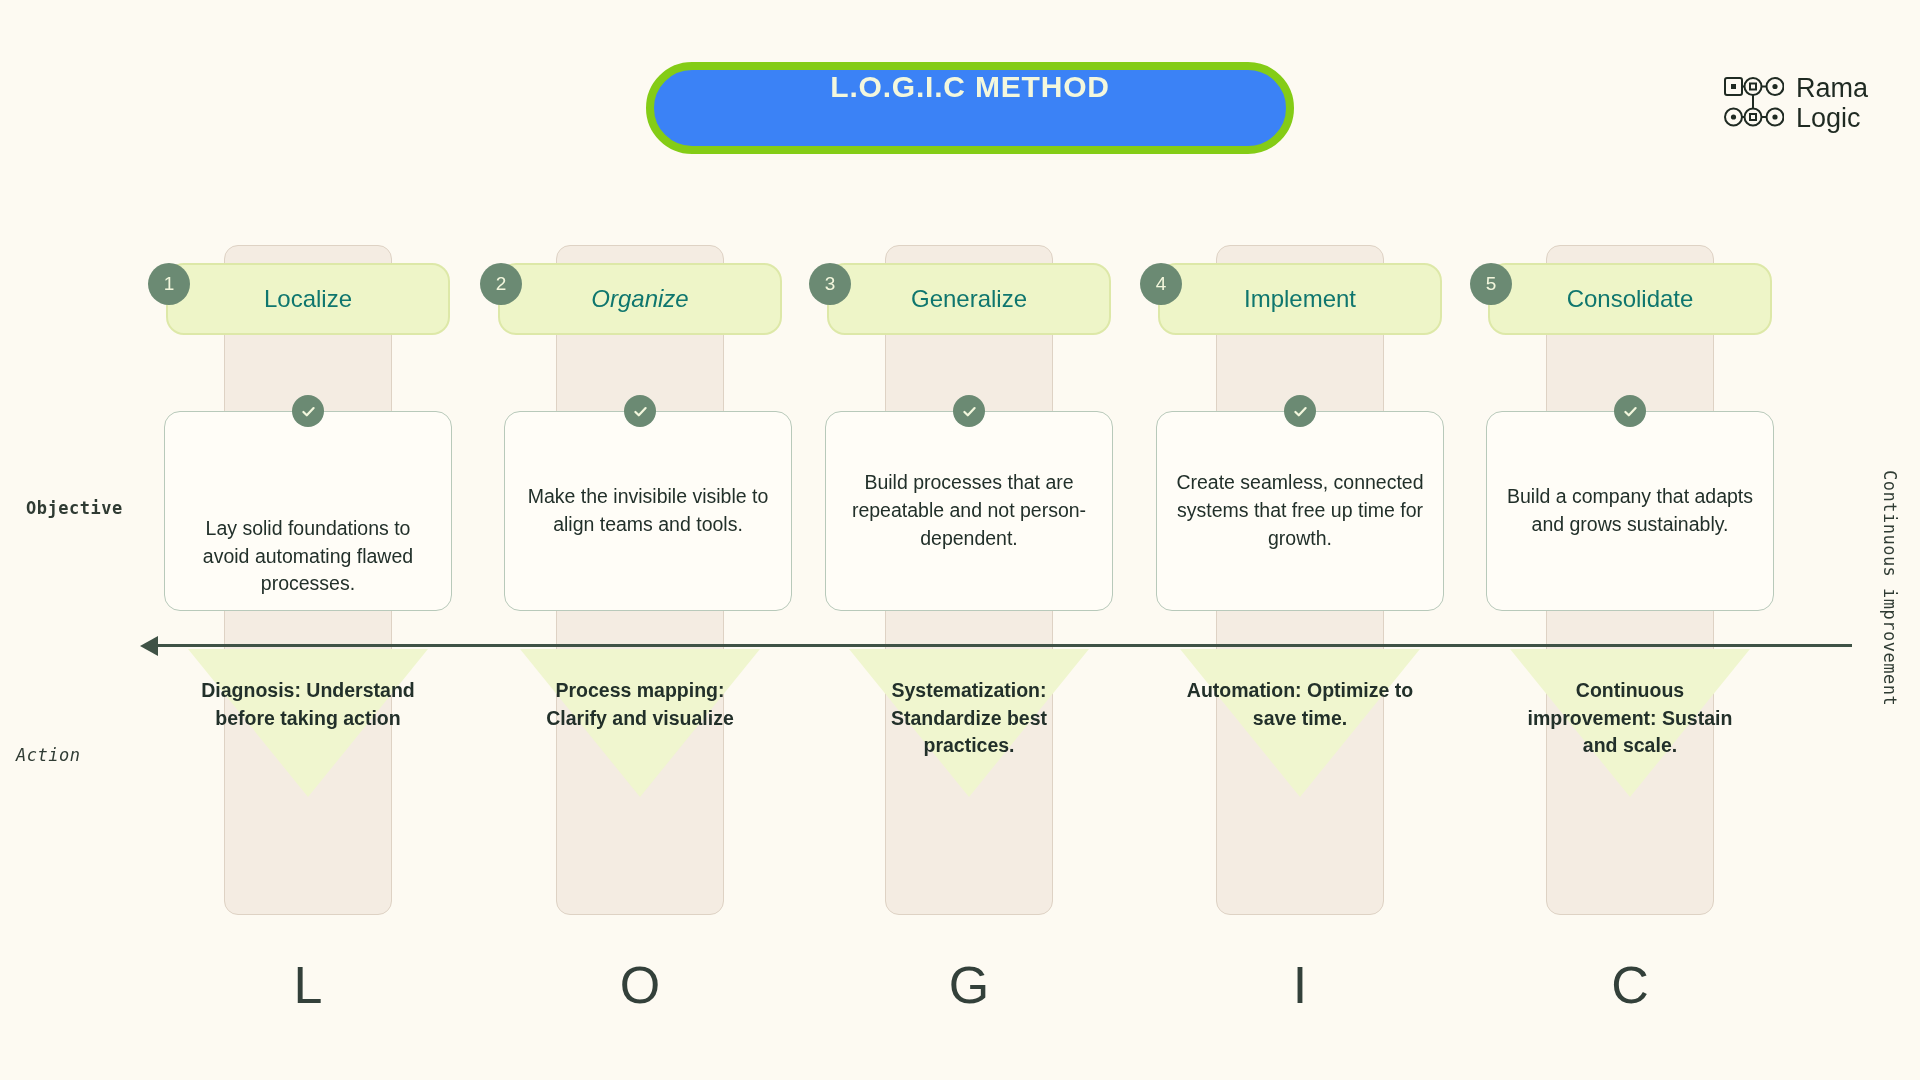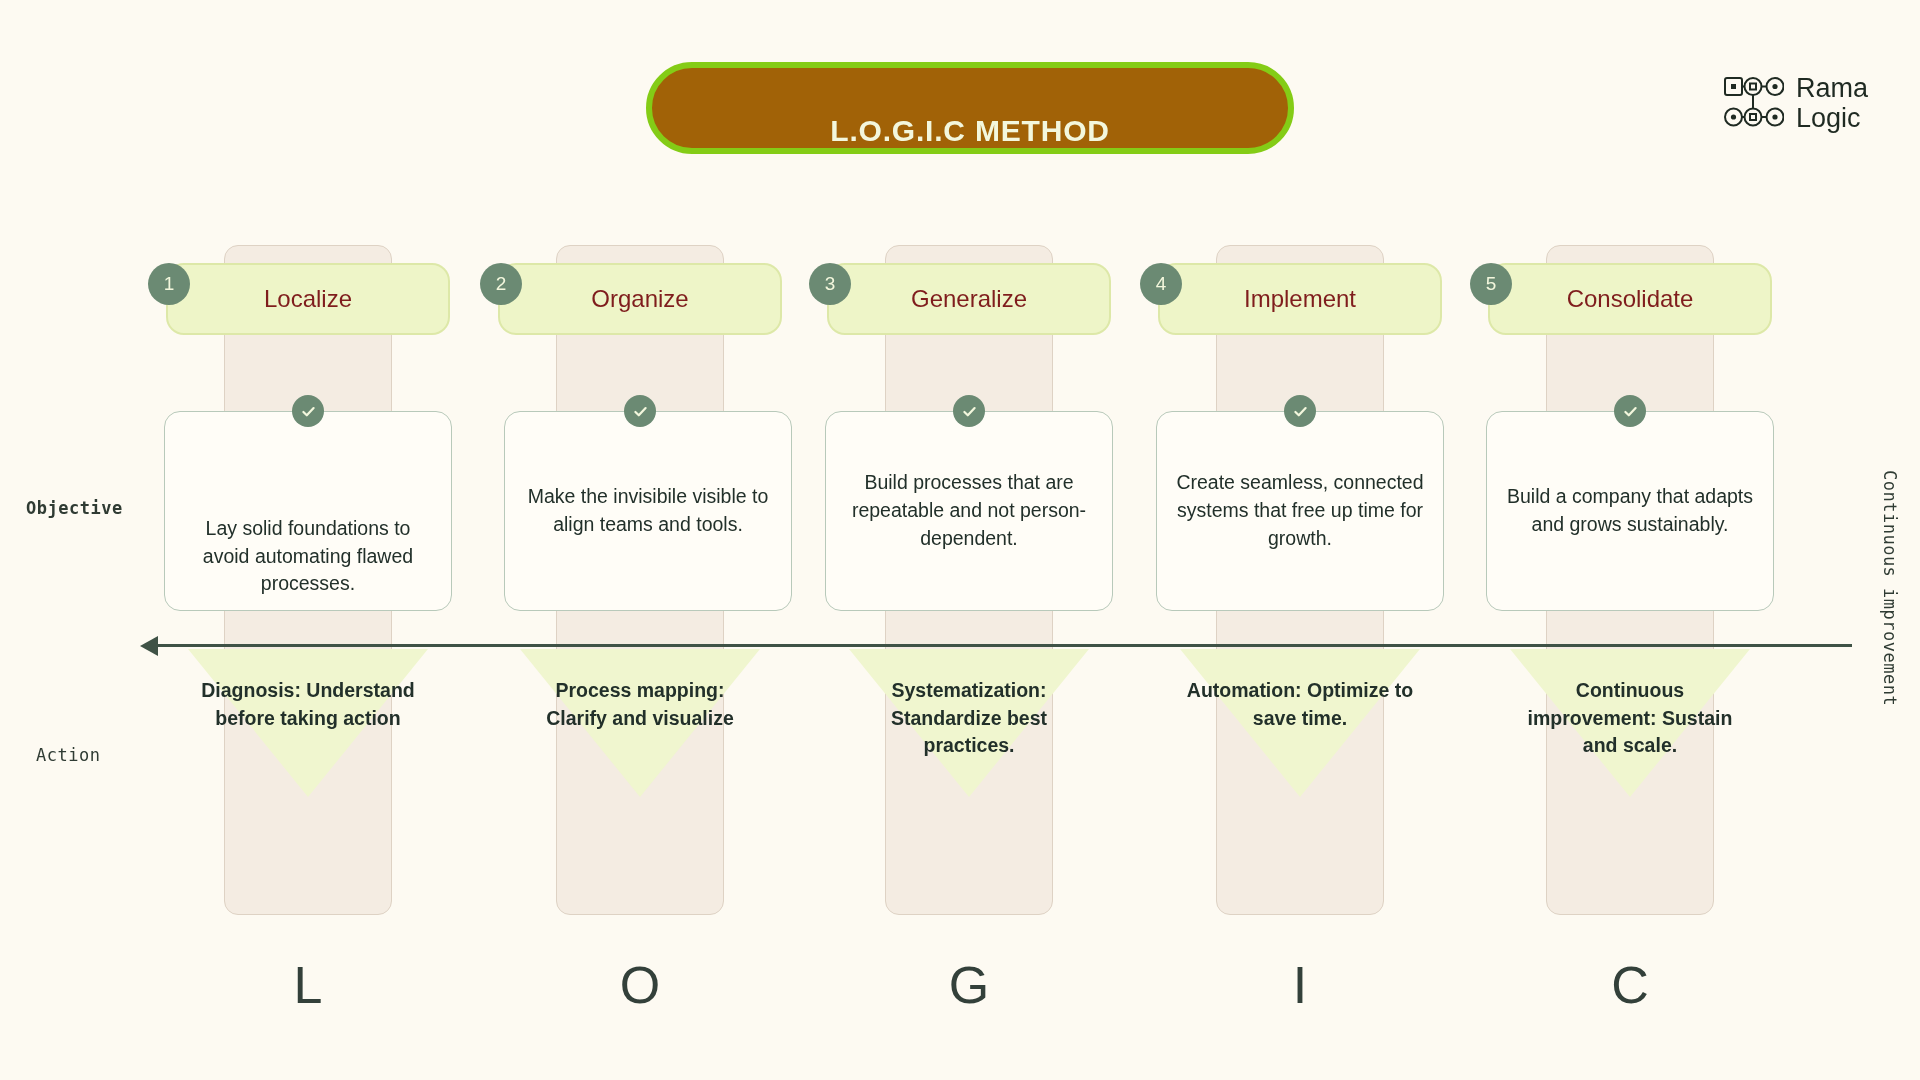--- a/index.html
+++ b/index.html
@@ -16,26 +16,26 @@
     position: relative;
   }
 
   
   .title-pill {
     position: absolute;
     left: 646px;
     top: 62px;
     width: 648px;
     height: 92px;
-    background: #a16207;
-    border: 6px solid #84cc16;
+    background: #3b82f6;
+    border: 8px solid #84cc16;
     border-radius: 46px;
     box-sizing: border-box;
     display: flex;
-    align-items: flex-end;
+    align-items: flex-start;
     justify-content: center;
   }
   .title-pill .title-text {
     color: #f3f7dd;
     font-size: 30px;
     font-weight: bold;
     letter-spacing: 0.8px;
   }
 
   .logo {
@@ -59,21 +59,21 @@
 
   
   .row-label {
     position: absolute;
     font-family: "DejaVu Sans Mono", monospace;
     font-size: 17px;
     color: #2f3b33;
     letter-spacing: 0.5px;
   }
   #objective-label { left: 26px; top: 498px; font-weight: bold; }
-  #action-label { left: 36px; top: 745px; }
+  #action-label { left: 16px; top: 745px; font-style: italic; }
 
   .vertical-label {
     position: absolute;
     right: 20px;
     top: 470px;
     font-family: "DejaVu Sans Mono", monospace;
     font-size: 17px;
     letter-spacing: 0.5px;
     writing-mode: vertical-rl;
     color: #2f3b33;
@@ -113,21 +113,21 @@
     background: #eef5c8;
     border: 2px solid #dde8a8;
     border-radius: 18px;
     box-sizing: border-box;
     display: flex;
     align-items: center;
     justify-content: center;
   }
   .step-head .step-name {
     font-size: 24px;
-    color: #7f1d1d;
+    color: #0f766e;
   }
   .step-badge {
     position: absolute;
     top: 18px;
     width: 42px;
     height: 42px;
     border-radius: 50%;
     background: #6b8a73;
     color: #f3f7dd;
     font-size: 19px;
@@ -281,21 +281,21 @@
     </div>
     <div class="obj-card" style="left:-60px;align-items:flex-end;">
       <p>Lay solid foundations to avoid automating flawed processes.</p>
     </div>
     <div class="funnel" style="left:-36px;"></div>
     <div class="action-text" style="left:-31px;">Diagnosis: Understand before taking action</div>
   </div>
 
   <div class="column" style="left:556px;">
     <div class="col-bg"></div>
-    <div class="step-head" style="left:-58px;">
+    <div class="step-head" style="left:-58px;font-style:italic;">
       <span class="step-name">Organize</span>
     </div>
     <div class="step-badge" style="left:-76px;">
       <span>2</span>
     </div>
     <div class="check" style="left:68px;">
       <svg viewBox="0 0 20 20">
           <path d="M4 10.5 L8 14.5 L16 6" fill="none" stroke="#f3f7dd" stroke-width="2.6" stroke-linecap="round" stroke-linejoin="round"></path>
         </svg>
     </div>

